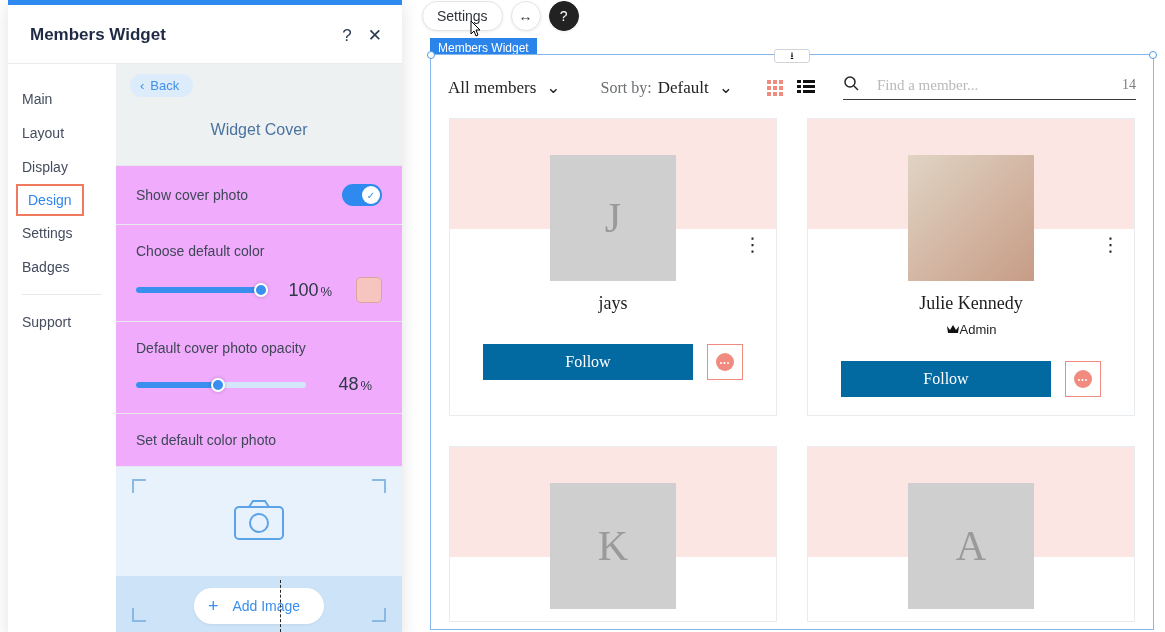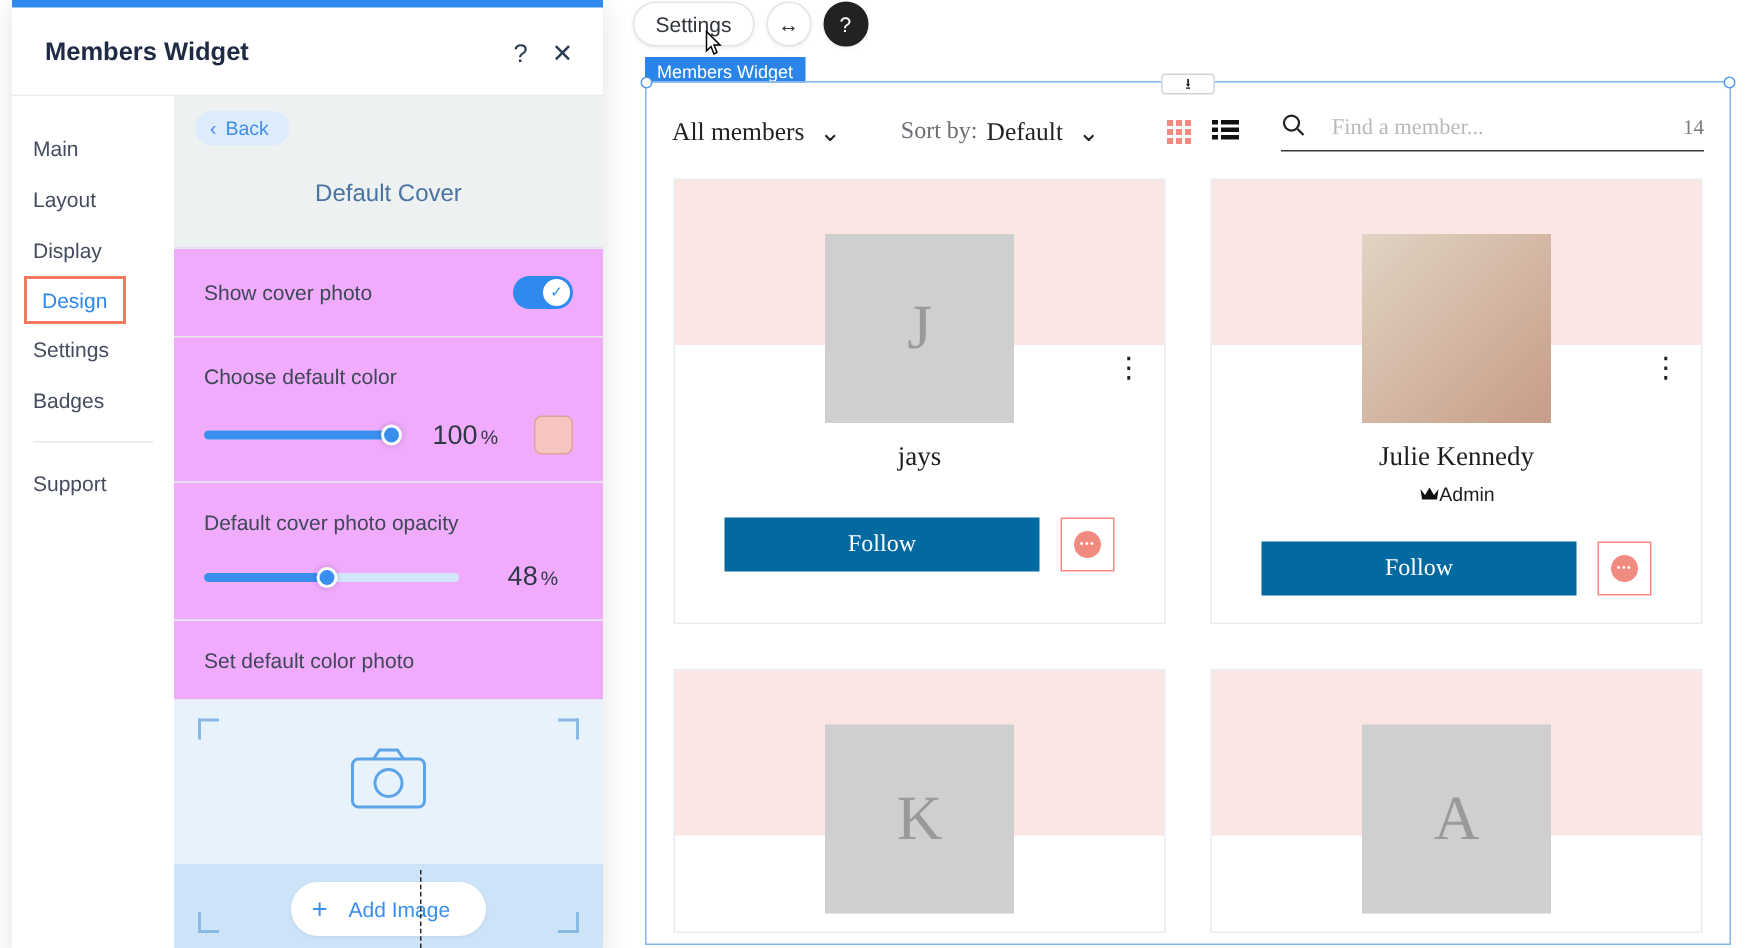--- a/index.html
+++ b/index.html
@@ -348,21 +348,21 @@
     .filter-dd {
       display: inline-flex;
       align-items: center;
       gap: 10px;
       font-family: Georgia, serif;
       font-size: 17px;
       cursor: pointer;
       margin-right: 40px;
     }
     .sortby-label { font-family: Georgia, serif; color: #6b6e72; font-size: 16px; margin-right: 6px; }
-    .sortby-dd { display:inline-flex; align-items:center; gap:10px; font-family: Georgia, serif; font-size: 17px; cursor:pointer; margin-right: 45px; }
+    .sortby-dd { display:inline-flex; align-items:center; gap:10px; font-family: Georgia, serif; font-size: 17px; cursor:pointer; margin-right: 34px; }
     .view-icons { display:inline-flex; gap:14px; margin-right: 28px; }
     .view-grid, .view-list { cursor:pointer; display:flex; }
     .search-wrap {
       display: inline-flex;
       align-items: center;
       flex: 1;
       border-bottom: 1px solid #3a3a3a;
       padding-bottom: 4px;
       gap: 18px;
     }
@@ -526,21 +526,21 @@
       <div class="sidebar-item">Badges</div>
       <hr class="sidebar-sep">
       <div class="sidebar-item">Support</div>
     </div>
 
     <div class="content">
       <div class="back-pill">
         <span>‹</span>
         <span>Back</span>
       </div>
-      <div class="section-title">Default Cover</div>
+      <div class="section-title">Widget Cover</div>
 
       <div class="row row-flex">
         <span class="row-label">Show cover photo</span>
         <div class="toggle">
           <div class="toggle-knob">✓</div>
         </div>
       </div>
 
       <div class="row">
         <div class="row-label">Choose default color</div>

